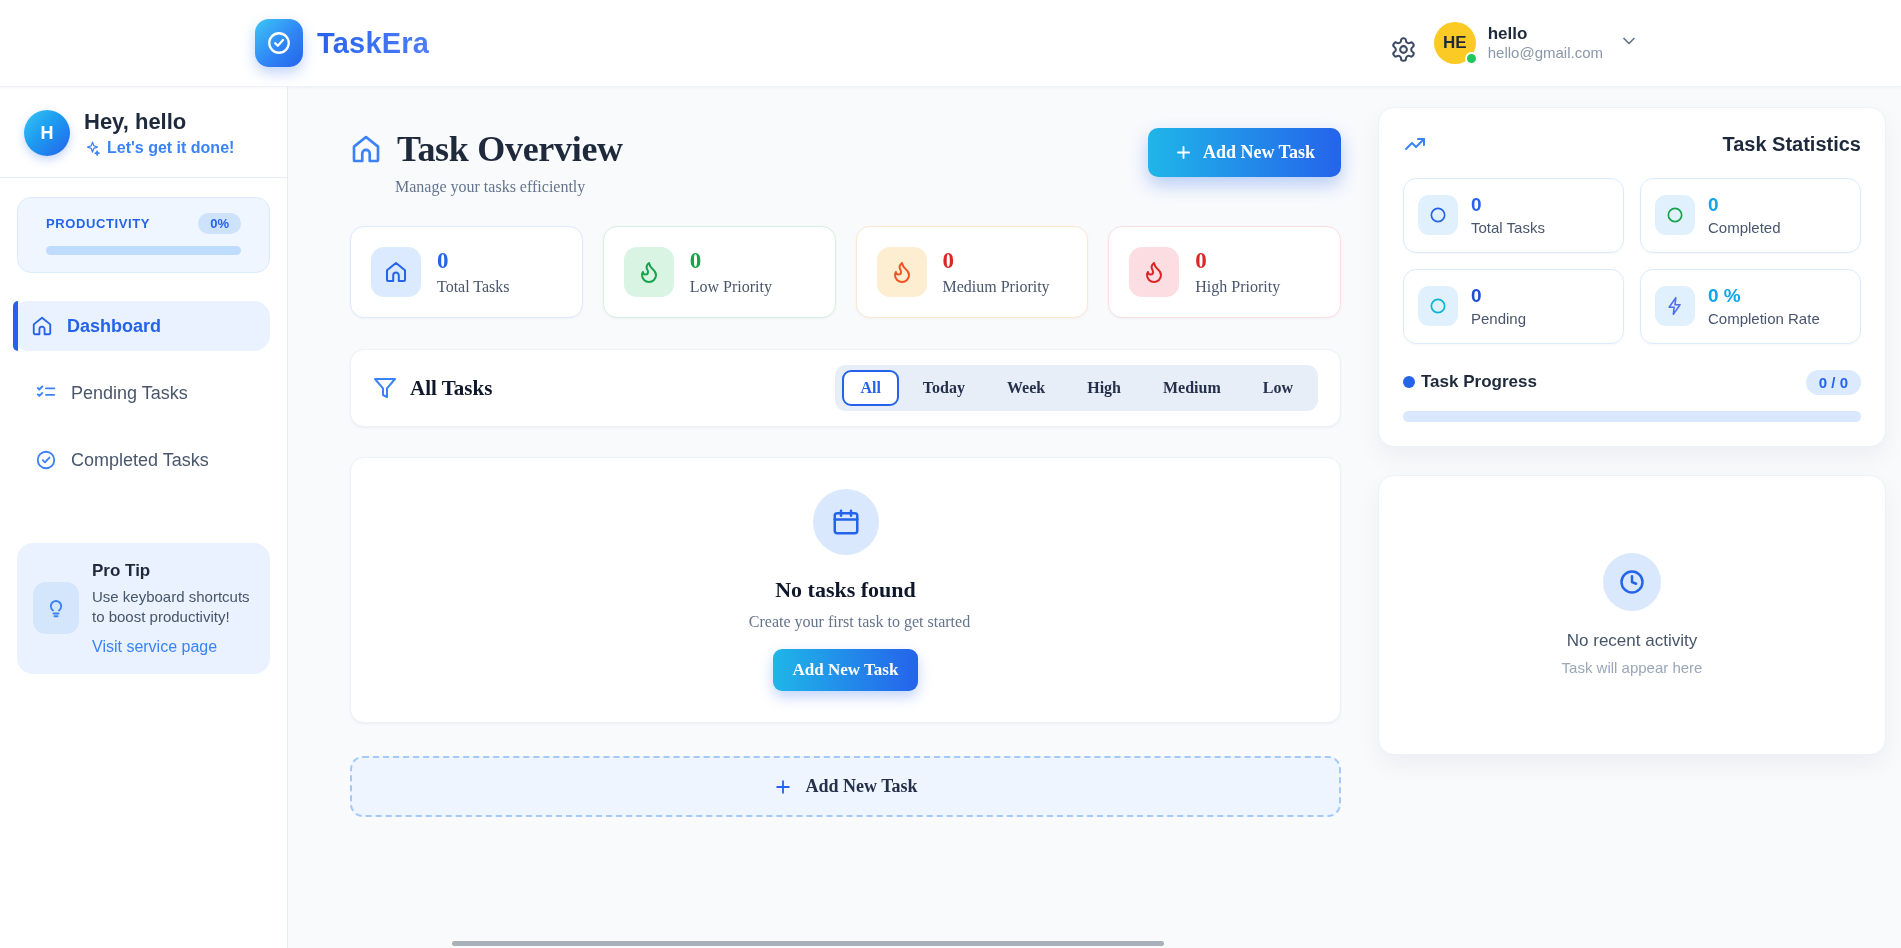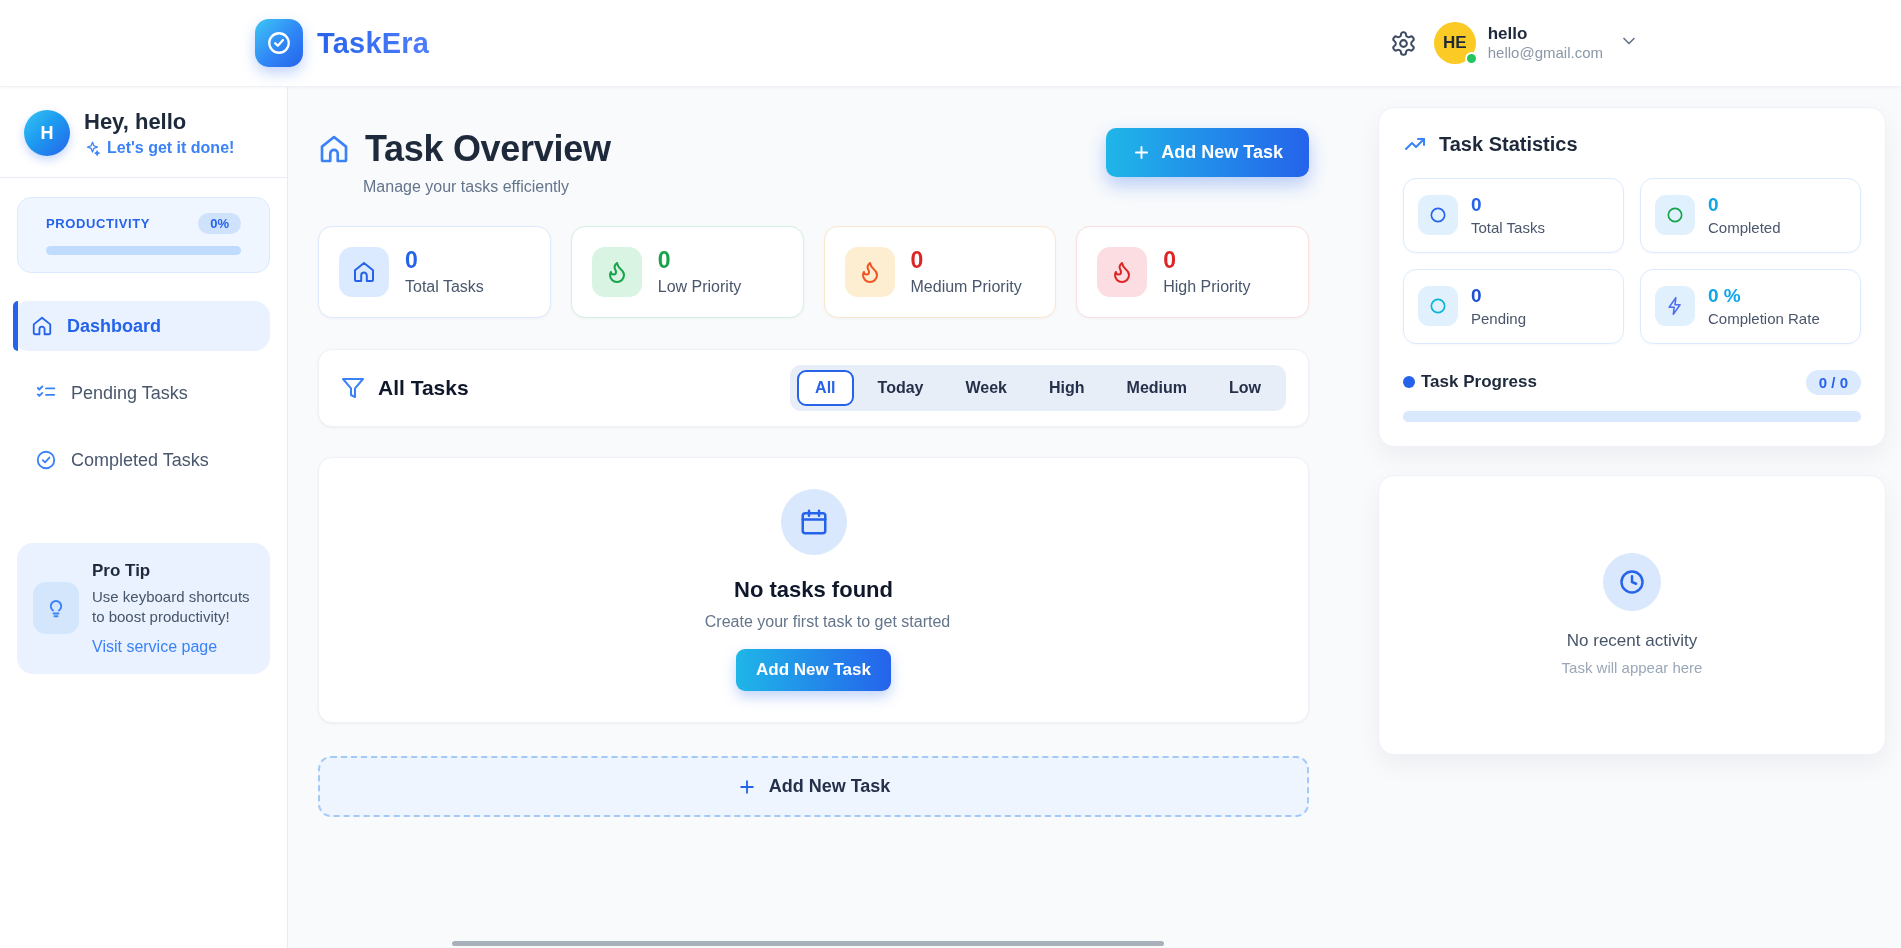--- a/index.html
+++ b/index.html
@@ -13,21 +13,21 @@
             display:flex; align-items:center; justify-content:space-between;
             padding-left:255px; padding-right:262px; z-index:5; }
   .brand { display:flex; align-items:center; gap:14px; }
   .brand-icon { width:48px; height:48px; border-radius:14px;
                 background:linear-gradient(135deg,#3ec7f4 0%,#2f86f6 55%,#2563eb 100%);
                 display:flex; align-items:center; justify-content:center;
                 box-shadow:0 6px 14px rgba(37,99,235,.28); }
   .brand-name { font-size:29px; font-weight:bold; letter-spacing:.2px;
                 background:linear-gradient(90deg,#2563eb,#4f7df9);
                 -webkit-background-clip:text; background-clip:text; color:transparent; }
-  .header-right { display:flex; align-items:center; gap:15px; }
+  .header-right { display:flex; align-items:flex-end; gap:15px; }
   .gear-btn { width:30px; height:30px; color:#3c4a63; cursor:pointer; display:flex; align-items:center; justify-content:center; }
   .userchip { display:flex; align-items:center; gap:12px; cursor:pointer; }
   .avatar { position:relative; width:42px; height:42px; border-radius:50%; background:#fbca24;
             display:flex; align-items:center; justify-content:center;
             font-size:17px; font-weight:bold; color:#1e293b; }
   .avatar .presence { position:absolute; right:-2px; bottom:-1px; width:13px; height:13px;
             border-radius:50%; background:#22c55e; border:2px solid #ffffff; }
   .user-meta { display:flex; flex-direction:column; line-height:1.25; }
   .user-name { font-size:17px; font-weight:bold; color:#1e293b; }
   .user-email { font-size:15px; color:#8b97a8; }
@@ -67,21 +67,21 @@
 
   .protip { margin:58px 17px 0 17px; background:#e9f2fe; border-radius:16px; padding:18px 16px;
             display:flex; gap:13px; }
   .protip-iconbox { width:46px; height:52px; min-width:46px; border-radius:13px; background:#d4e6fc;
             display:flex; align-items:center; justify-content:center; color:#3b82f6; align-self:center; }
   .protip-title { font-size:17px; font-weight:bold; color:#1e293b; }
   .protip-body { margin-top:6px; font-size:15px; line-height:1.35; color:#475569; }
   .protip-link { margin-top:10px; font-size:16px; color:#3b82f6; cursor:pointer; display:inline-block; }
 
   
-  .main { position:absolute; top:87px; left:272px; width:1092px; bottom:0; padding:41px 0 0 46px; }
+  .main { position:absolute; top:87px; left:304px; width:1092px; bottom:0; padding:41px 0 0 46px;font-family:Liberation Serif, serif; }
   .main-head { display:flex; align-items:flex-start; justify-content:space-between; width:991px; }
   .title-row { display:flex; align-items:center; gap:15px; }
   .title-row .home-ic { color:#3b82f6; display:flex; }
   .page-title { font-size:36px; font-weight:800; color:#1e293b; letter-spacing:-.3px; }
   .page-sub { margin:8px 0 0 45px; font-size:16px; color:#64748b; }
   .btn-grad { display:flex; align-items:center; gap:10px; border:none; cursor:pointer;
               background:linear-gradient(90deg,#1fb6e8,#2563eb); color:#fff;
               font-family:inherit; font-size:18px; font-weight:bold;
               padding:14px 26px; border-radius:10px; box-shadow:0 8px 18px rgba(37,99,235,.30); }
   .stats-row { display:grid; grid-template-columns:repeat(4,1fr); gap:20px; width:991px; margin-top:30px; }
@@ -117,21 +117,21 @@
 
   .dashed-add { width:991px; height:61px; margin-top:33px; border:2px dashed #a4c8f7; border-radius:13px;
                 background:#eef5fe; display:flex; align-items:center; justify-content:center; gap:12px; cursor:pointer; }
   .dashed-add .plus { color:#2563eb; display:flex; }
   .dashed-add .lbl { font-size:18px; font-weight:bold; color:#25314a; }
 
   
   .rightcol { position:absolute; top:87px; left:1378px; width:508px; bottom:0; padding-top:20px; }
   .panel-card { background:#fff; border-radius:16px; border:1px solid #eef1f7;
                 box-shadow:0 10px 24px rgba(15,23,42,.05); padding:24px 24px; }
-  .panel-head { display:flex; align-items:center; gap:12px; }
+  .panel-head { display:flex; align-items:center; gap:12px;justify-content:space-between; }
   .panel-head .pic { color:#3b82f6; display:flex; }
   .panel-title { font-size:20px; font-weight:bold; color:#1e293b; }
   .ministats { display:grid; grid-template-columns:1fr 1fr; gap:16px; margin-top:22px; }
   .ministat { border:1px solid #dbeafe; border-radius:13px; padding:16px 14px; display:flex; align-items:center; gap:13px;
               box-shadow:0 1px 2px rgba(15,23,42,.03); }
   .mini-iconbox { width:40px; height:40px; min-width:40px; border-radius:11px; background:#e1f0fd;
               display:flex; align-items:center; justify-content:center; }
   .mini-num { font-size:19px; font-weight:800; line-height:1.1; }
   .mini-label { font-size:15px; color:#49566c; margin-top:3px; }
   .n-blue { color:#2563eb; } .n-cyan { color:#0ea5e9; } .n-navy { color:#1d4ed8; }

